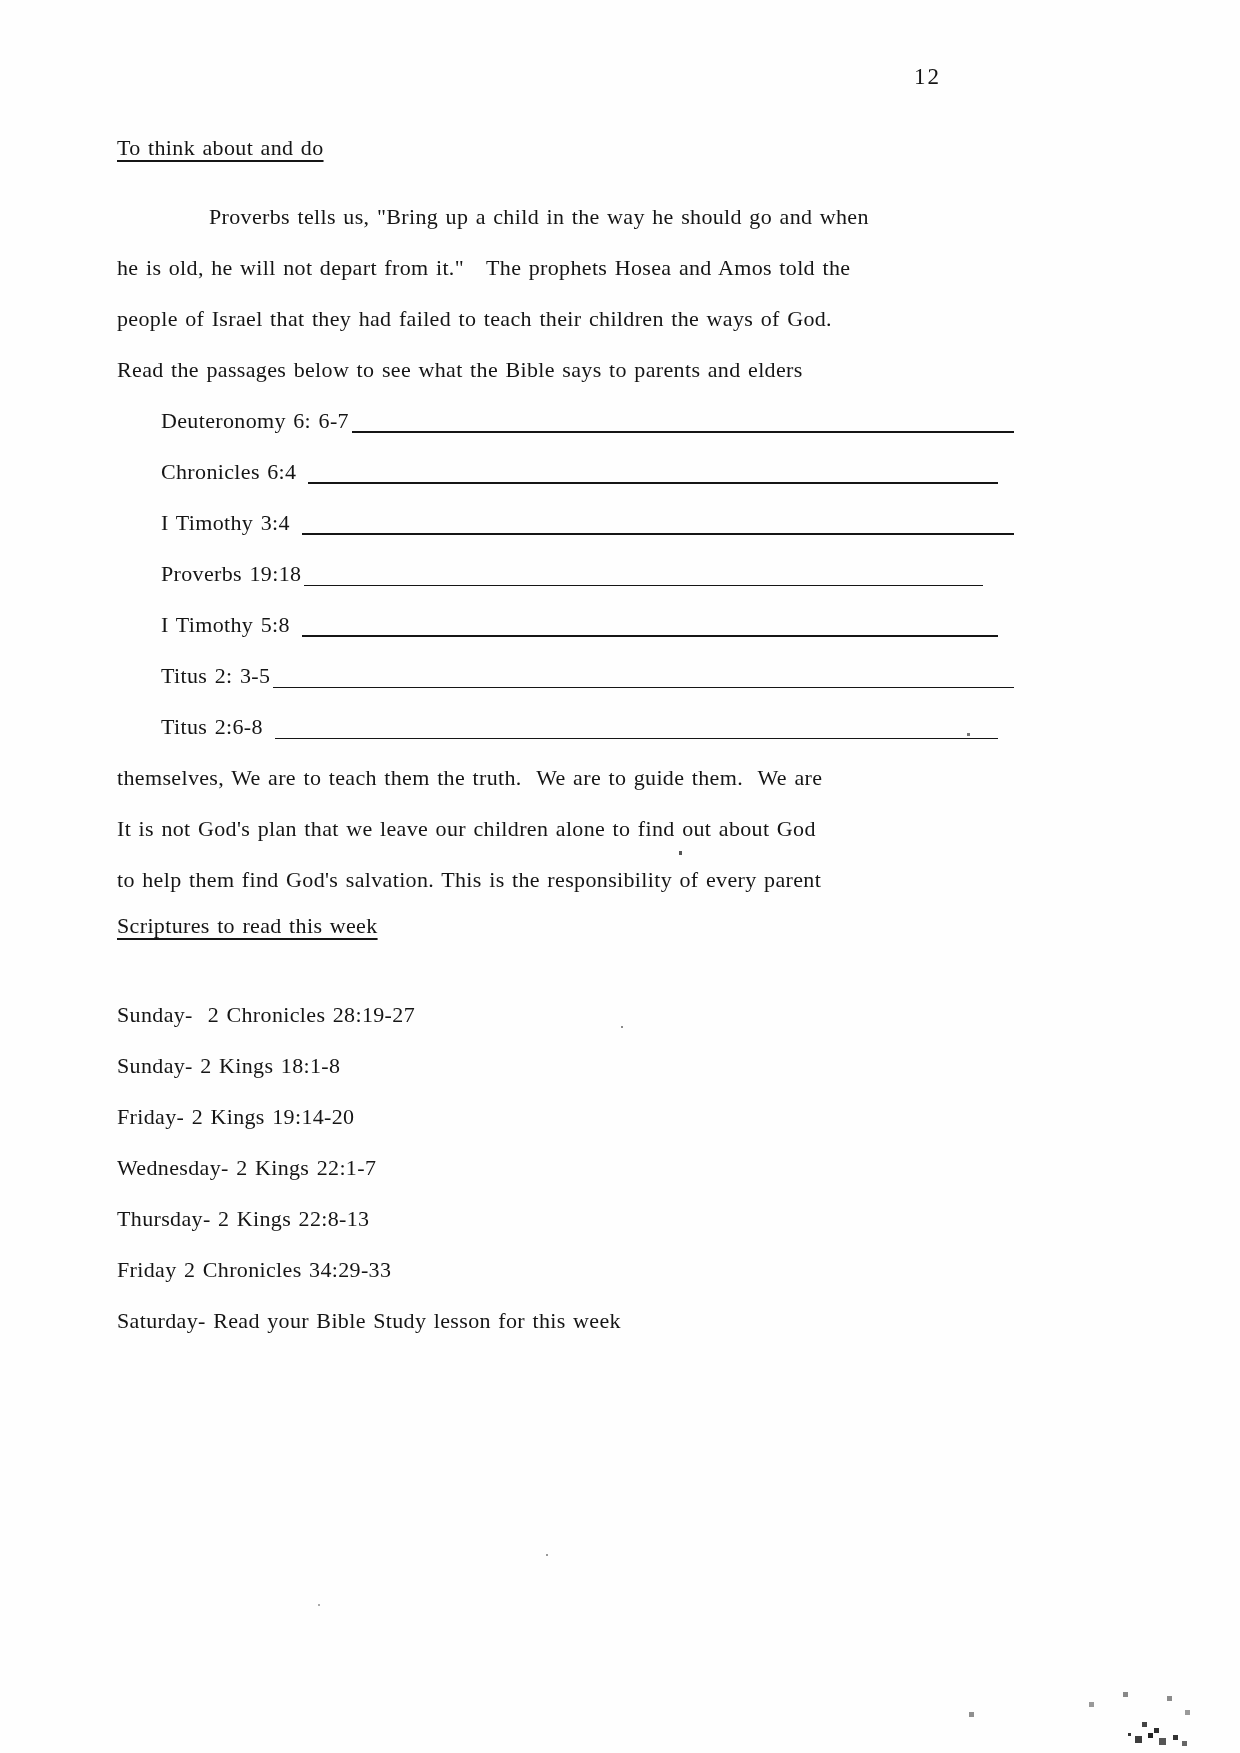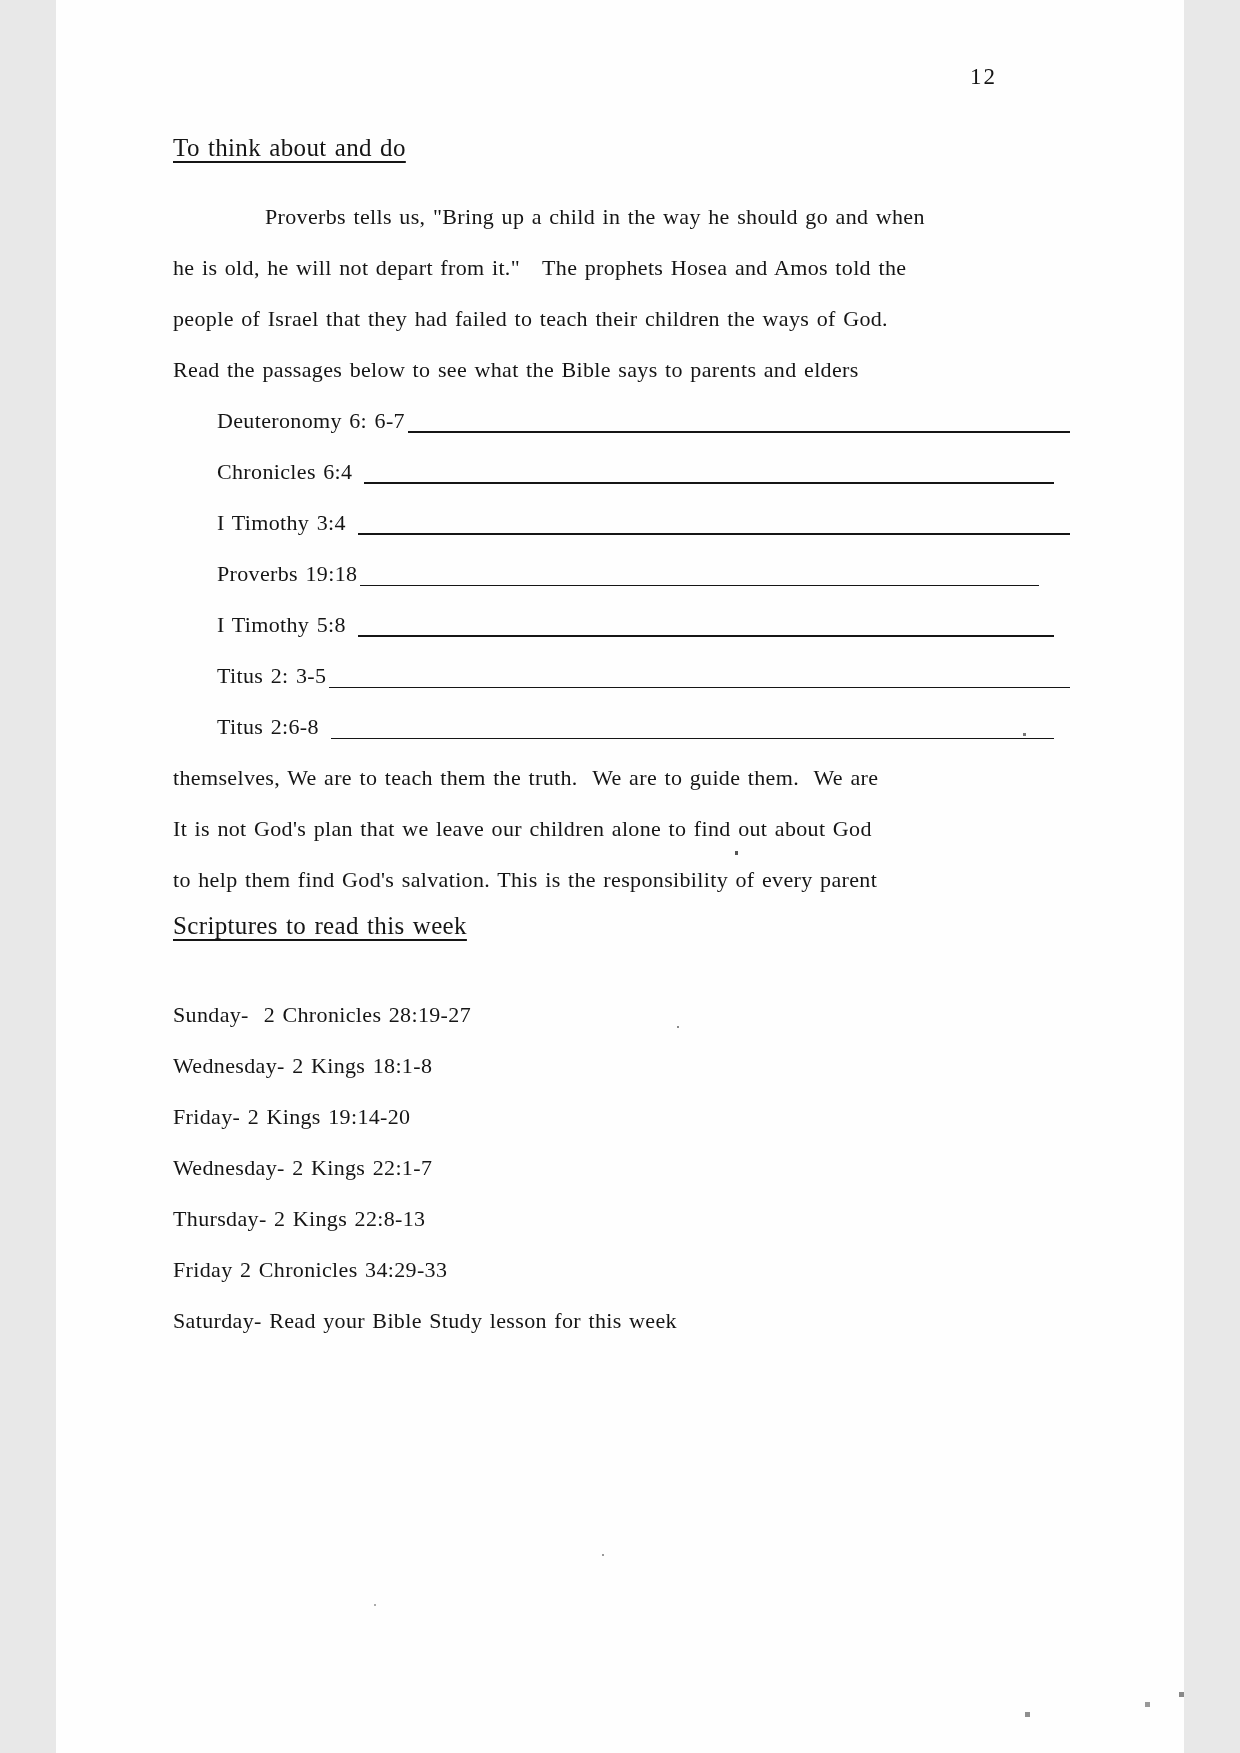--- a/index.html
+++ b/index.html
@@ -1,20 +1,20 @@
 <!DOCTYPE html>
 <html><head>
 <meta charset="utf-8">
 <style>
   :root { --ink: #151515; --paper: #fefefe; }
   * { box-sizing: border-box; }
   html, body { margin: 0; padding: 0; background: #e8e8e8; }
   .page {
     position: relative;
-    width: 1128px;
+    width: 1240px;
     height: 1753px;
     margin: 0 auto;
     background: var(--paper);
     color: var(--ink);
     font-family: "Liberation Serif", "DejaVu Serif", serif;
     overflow: hidden;
   }
   .page-number {
     position: absolute;
     left: 914px;
@@ -26,21 +26,21 @@
     position: absolute;
     left: 117px;
     top: 131px;
     width: 897px;
     font-size: 22px;
     line-height: 51px;
     letter-spacing: 0.35px;
     word-spacing: 1.6px;
   }
   .heading {
-    font-size: 25px;
+    font-size: 22px;
     font-weight: normal;
     line-height: 34px;
     margin: 0 0 26px 0;
     text-decoration: underline;
     text-decoration-thickness: 2px;
     text-underline-offset: 5px;
     display: inline-block;
   }
   .heading-wrap { line-height: 34px; margin: 0; }
   .heading-wrap.second { margin-top: 4px; margin-bottom: 20px; }
@@ -145,21 +145,21 @@
       <div class="pline">It is not God's plan that we leave our children alone to find out about God</div>
       <div class="pline">to help them find God's salvation. This is the responsibility of every parent</div>
     </div>
 
     <div class="heading-wrap second">
       <h2 class="heading">Scriptures to read this week</h2>
     </div>
 
     <div class="readings">
       <div class="reading">Sunday-  2 Chronicles 28:19-27</div>
-      <div class="reading">Wednesday- 2 Kings 18:1-8</div>
+      <div class="reading">Sunday- 2 Kings 18:1-8</div>
       <div class="reading">Friday- 2 Kings 19:14-20</div>
       <div class="reading">Wednesday- 2 Kings 22:1-7</div>
       <div class="reading">Thursday- 2 Kings 22:8-13</div>
       <div class="reading">Friday 2 Chronicles 34:29-33</div>
       <div class="reading">Saturday- Read your Bible Study lesson for this week</div>
     </div>
 
   </div>
 
   <div class="speck sp1"></div>

